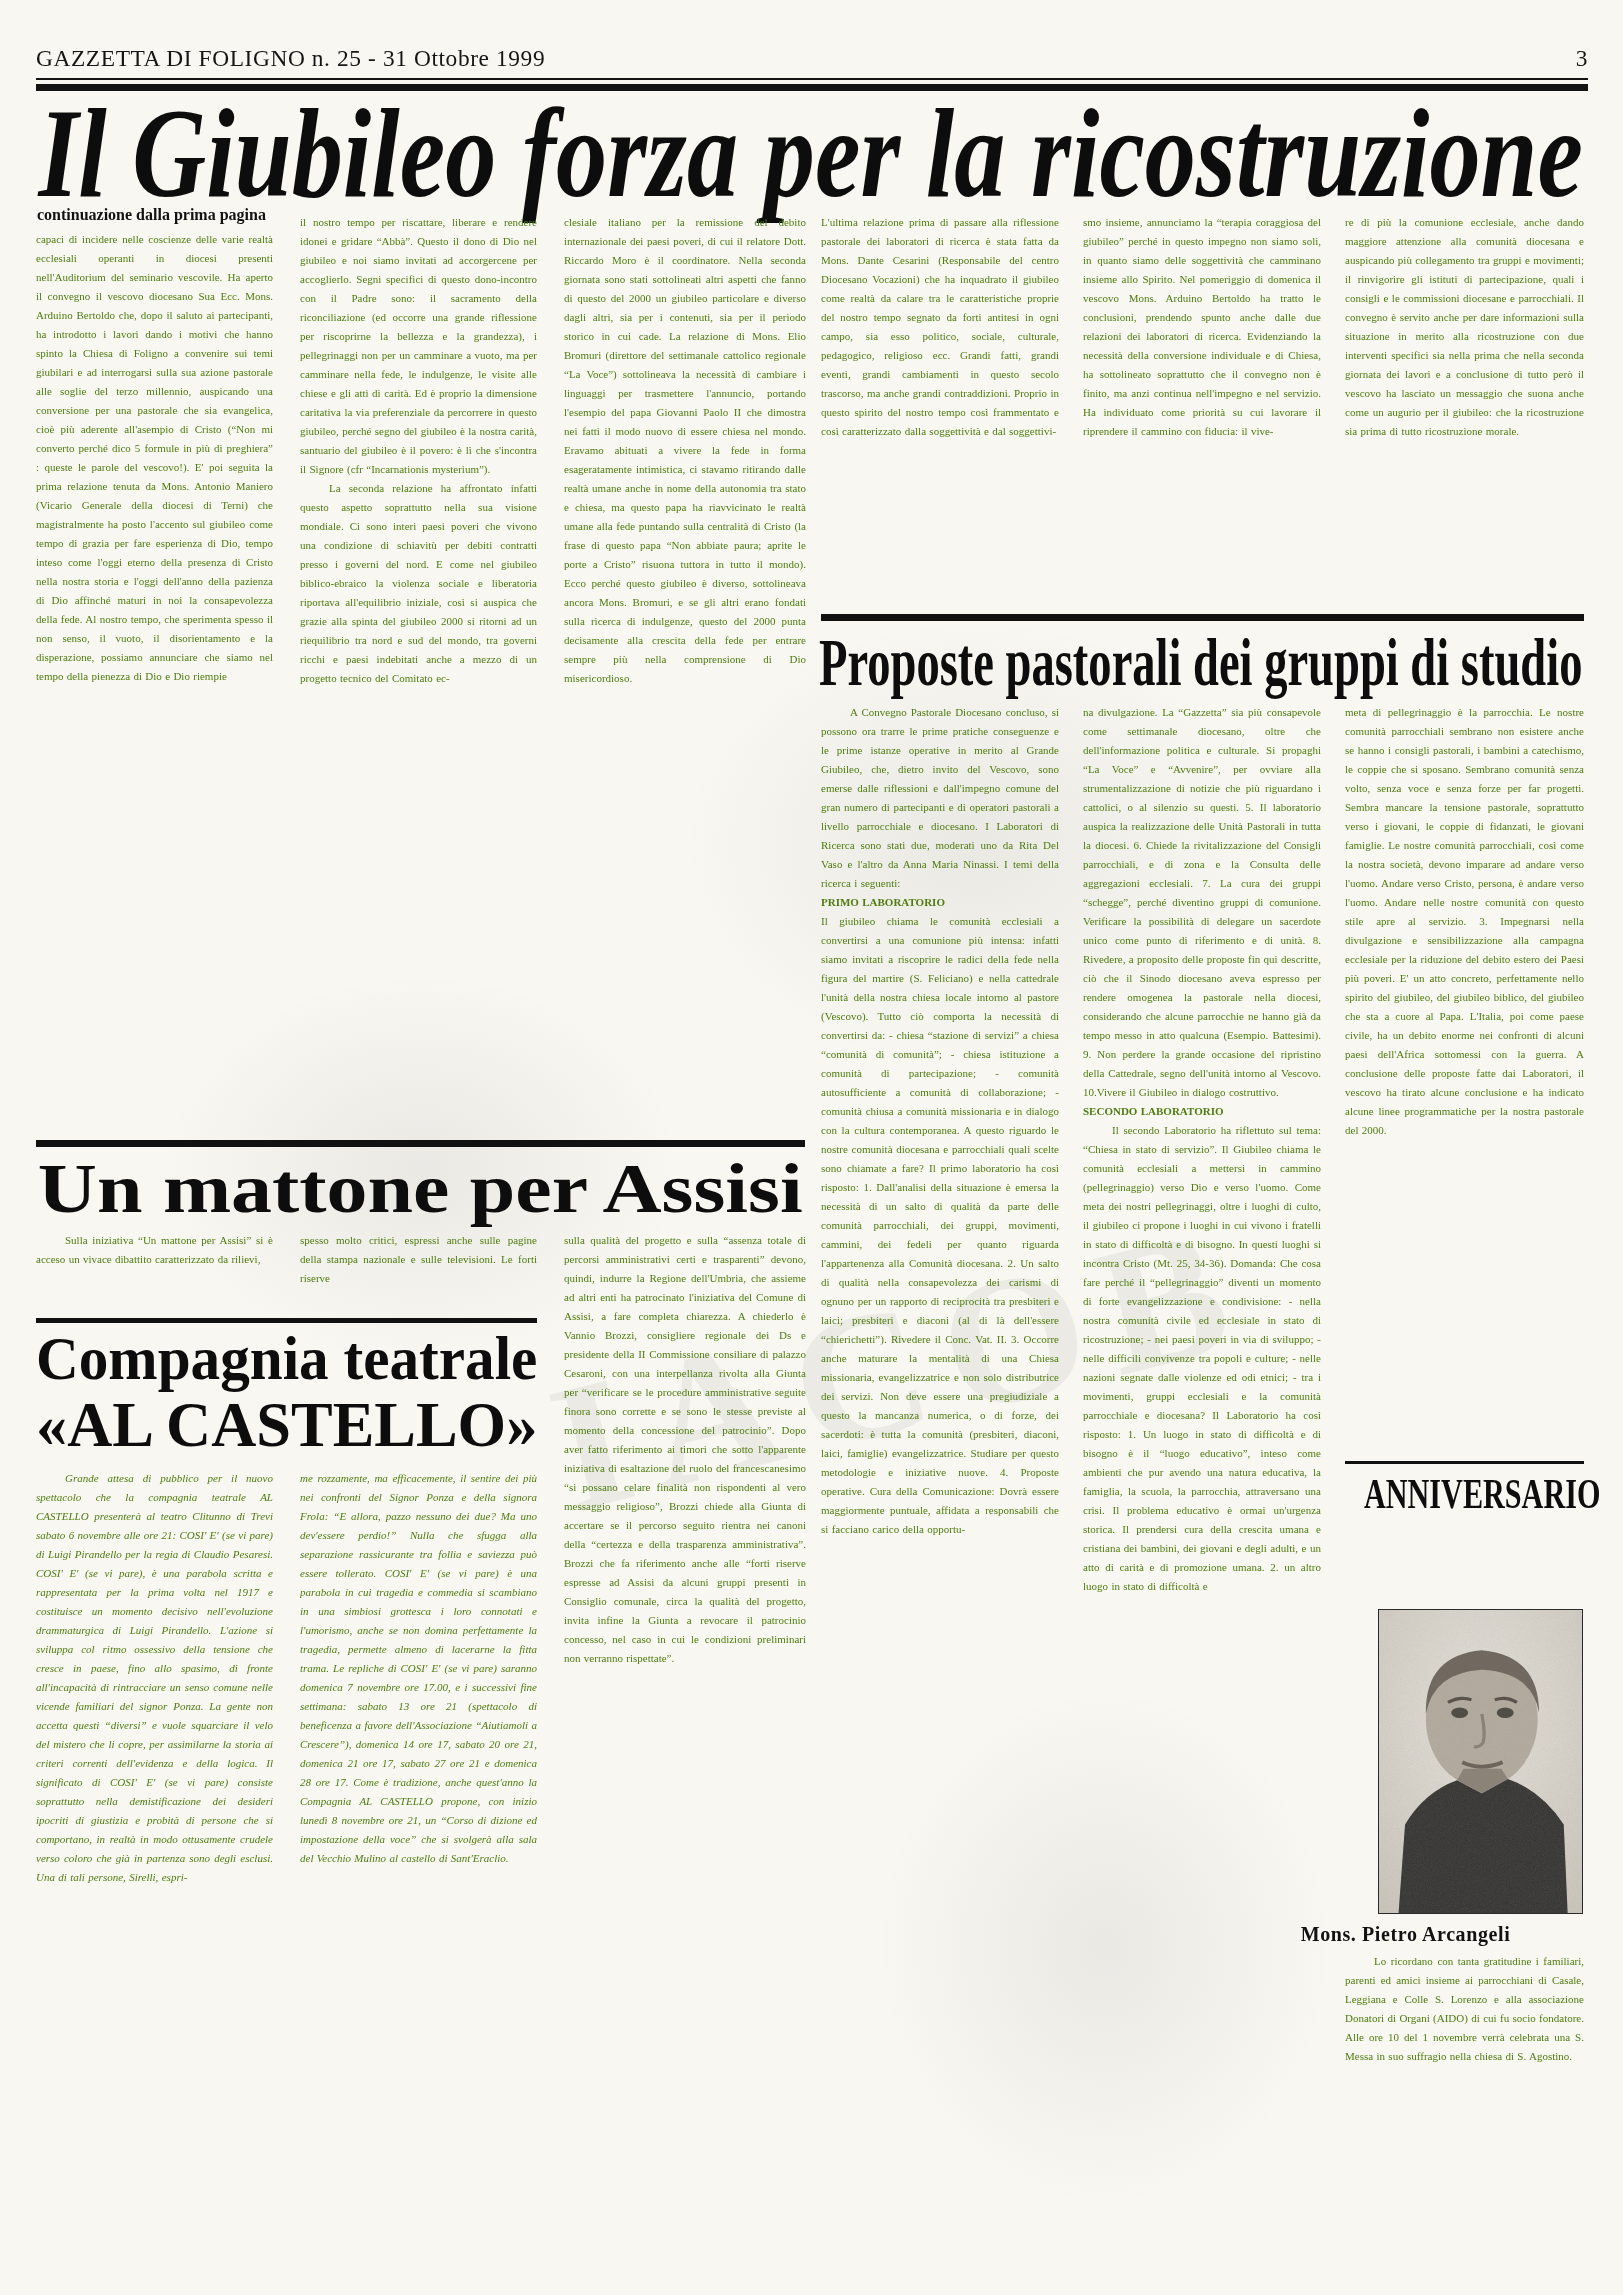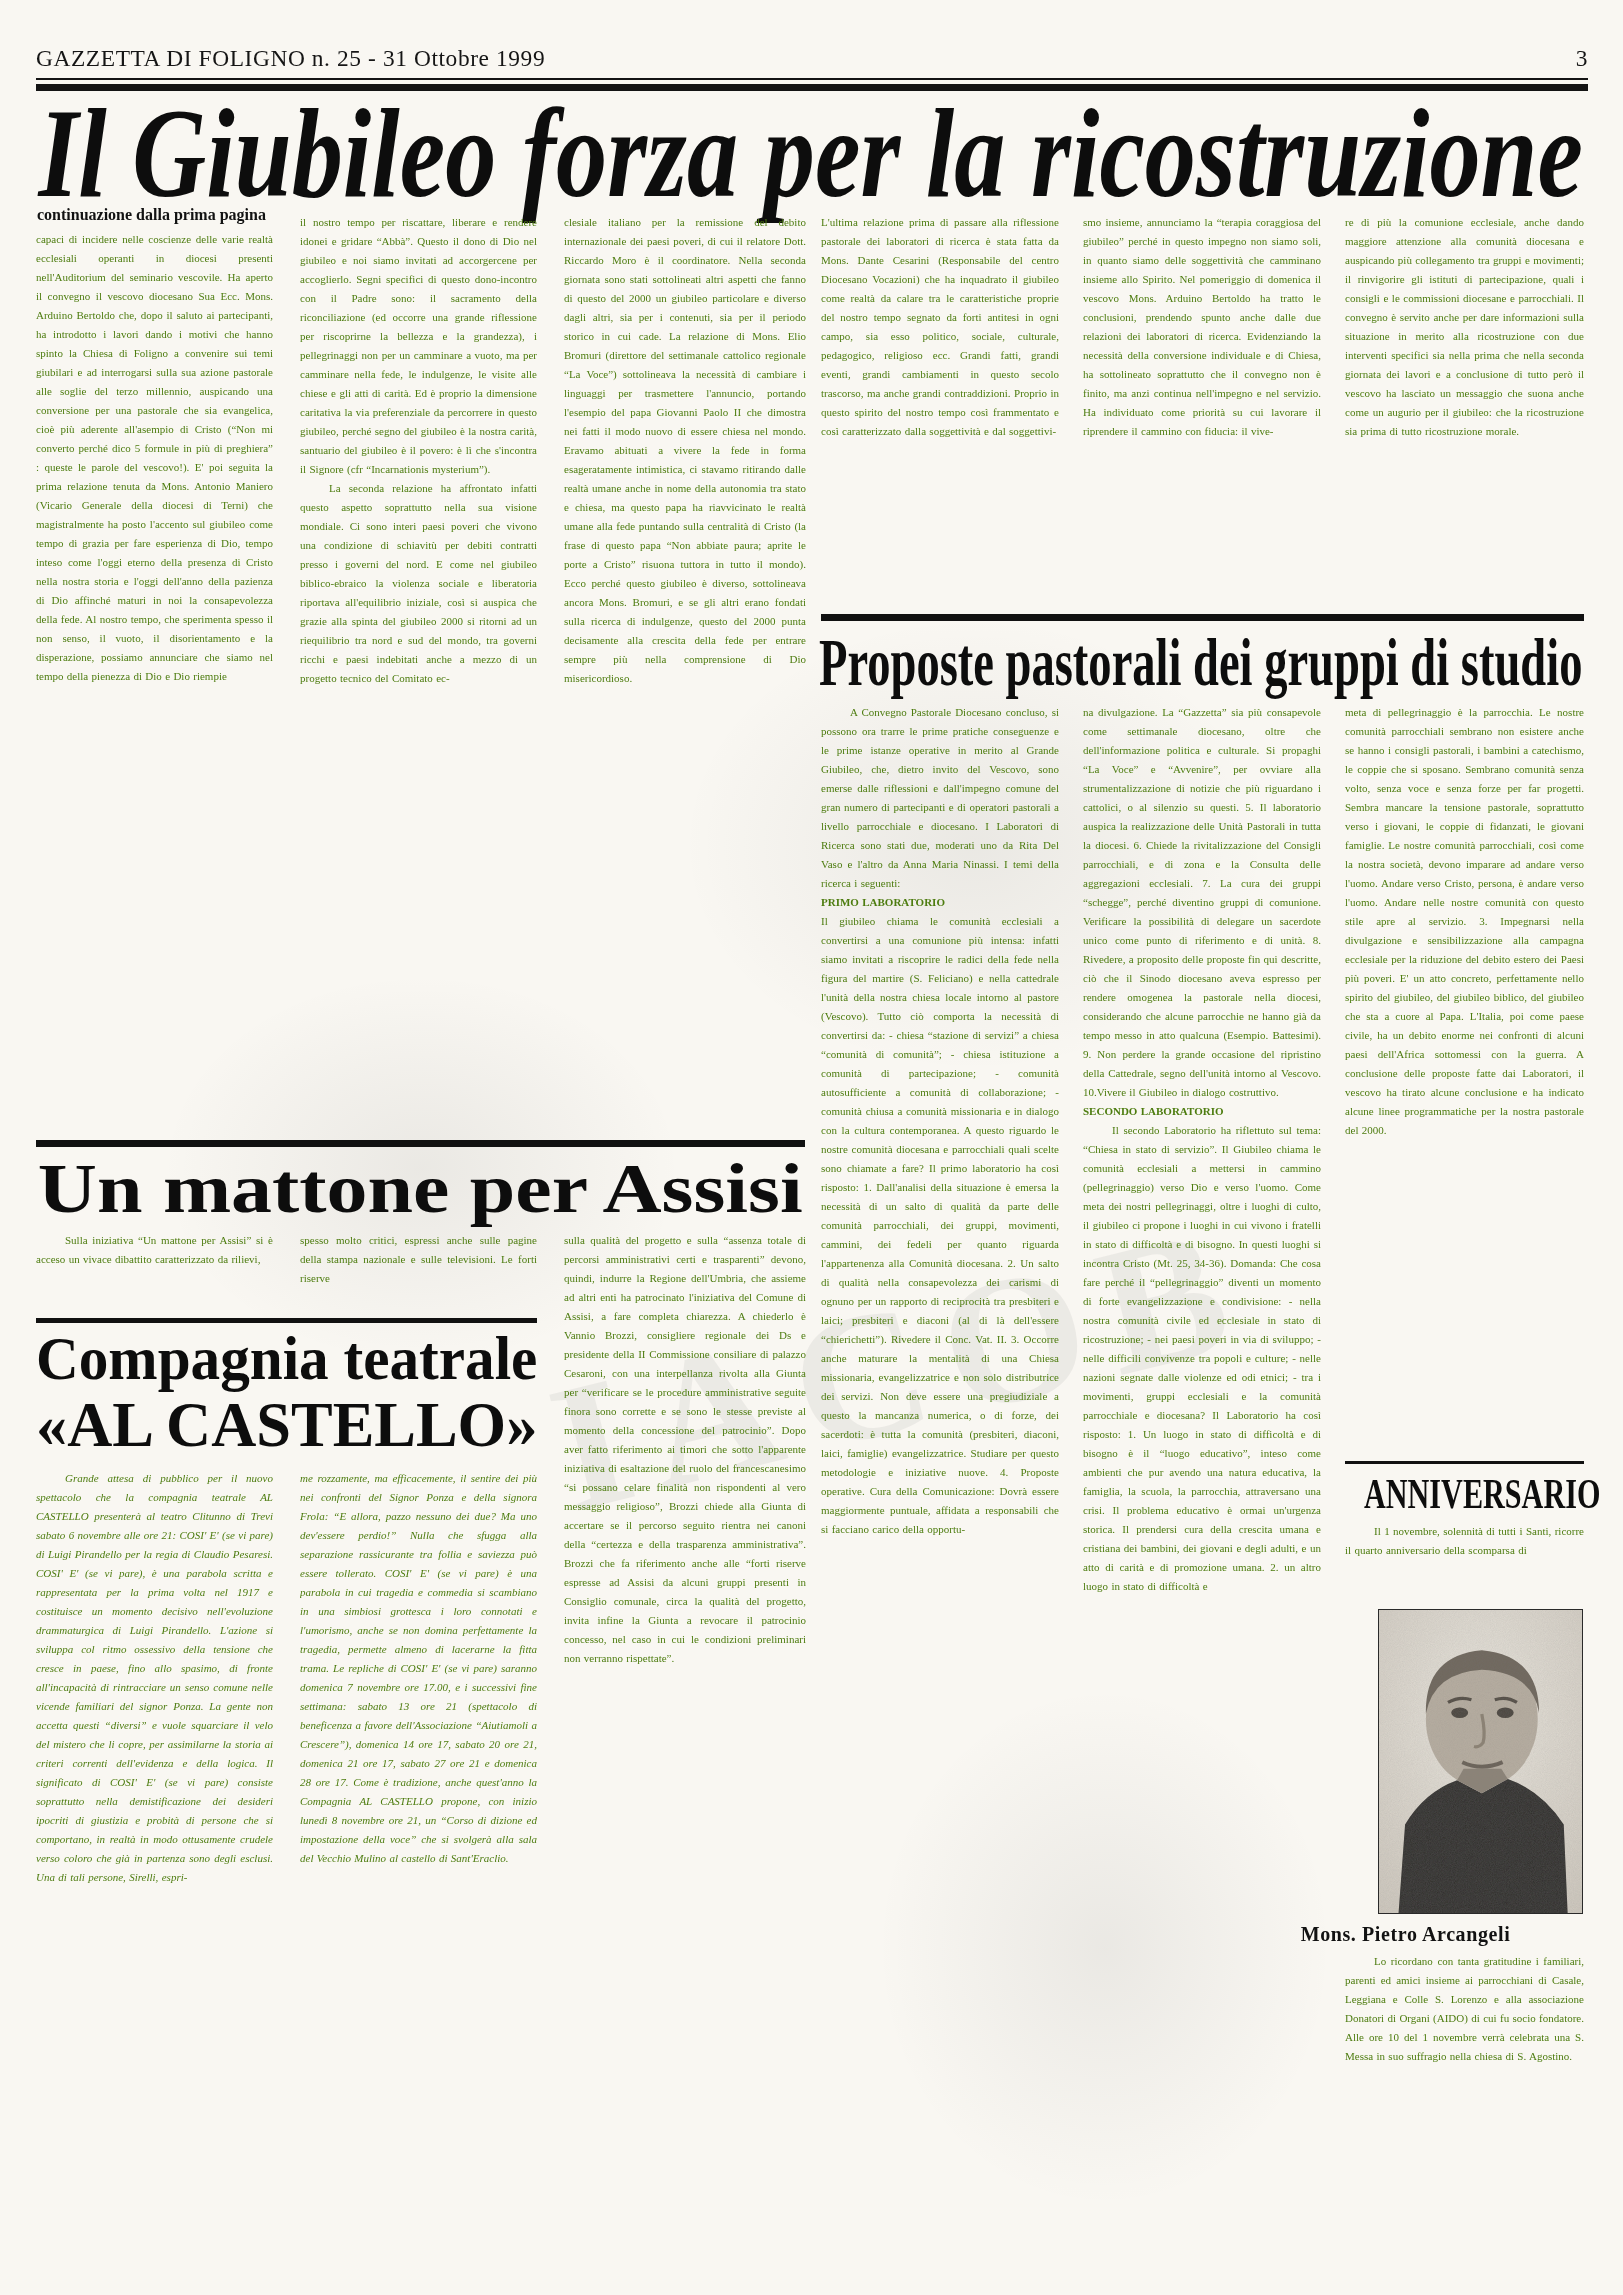--- a/index.html
+++ b/index.html
@@ -119,23 +119,20 @@
 
   <div class="abs col" style="left:1345px; top:703px; width:239px; height:753px;">
     <p>meta di pellegrinaggio è la parrocchia. Le nostre comunità parrocchiali sembrano non esistere anche se hanno i consigli pastorali, i bambini a catechismo, le coppie che si sposano. Sembrano comunità senza volto, senza voce e senza forze per far progetti. Sembra mancare la tensione pastorale, soprattutto verso i giovani, le coppie di fidanzati, le giovani famiglie. Le nostre comunità parrocchiali, così come la nostra società, devono imparare ad andare verso l'uomo. Andare verso Cristo, persona, è andare verso l'uomo. Andare nelle nostre comunità con questo stile apre al servizio. 3. Impegnarsi nella divulgazione e sensibilizzazione alla campagna ecclesiale per la riduzione del debito estero dei Paesi più poveri. E' un atto concreto, perfettamente nello spirito del giubileo, del giubileo biblico, del giubileo che sta a cuore al Papa. L'Italia, poi come paese civile, ha un debito enorme nei confronti di alcuni paesi dell'Africa sottomessi con la guerra. A conclusione delle proposte fatte dai Laboratori, il vescovo ha tirato alcune conclusione e ha indicato alcune linee programmatiche per la nostra pastorale del 2000.</p>
   </div>
 
   <div class="abs rule-thin" style="left:1345px; top:1461px; width:239px;"></div>
   <div class="abs" style="left:1345px; top:1470px; width:239px; height:47px;margin-left:19px;">
     <svg class="head" width="239" height="47" viewBox="0 0 368 72">
       <text x="0" y="58" font-size="66" font-weight="bold" textLength="364" lengthAdjust="spacingAndGlyphs">ANNIVERSARIO</text>
     </svg>
-  </div>
-  <div class="abs col" style="left:1345px; top:1522px; width:239px; height:75px;">
-    <p class="ind">Il 1 novembre, solennità di tutti i Santi, ricorre il quarto anniversario della scomparsa di</p>
   </div>
 
   <div class="abs photo-frame" style="left:1378px; top:1609px; width:203px; height:303px;">
     <svg width="203" height="303" viewBox="0 0 312 466">
       <defs>
         <filter id="grain">
             <feTurbulence type="fractalNoise" baseFrequency="0.7" numOctaves="2" result="n"></feTurbulence>
             <feColorMatrix in="n" type="matrix" values="0 0 0 0 0.2  0 0 0 0 0.2  0 0 0 0 0.2  0 0 0 0.22 0"></feColorMatrix>
             <feComposite operator="over" in2="SourceGraphic"></feComposite>
           </filter>

